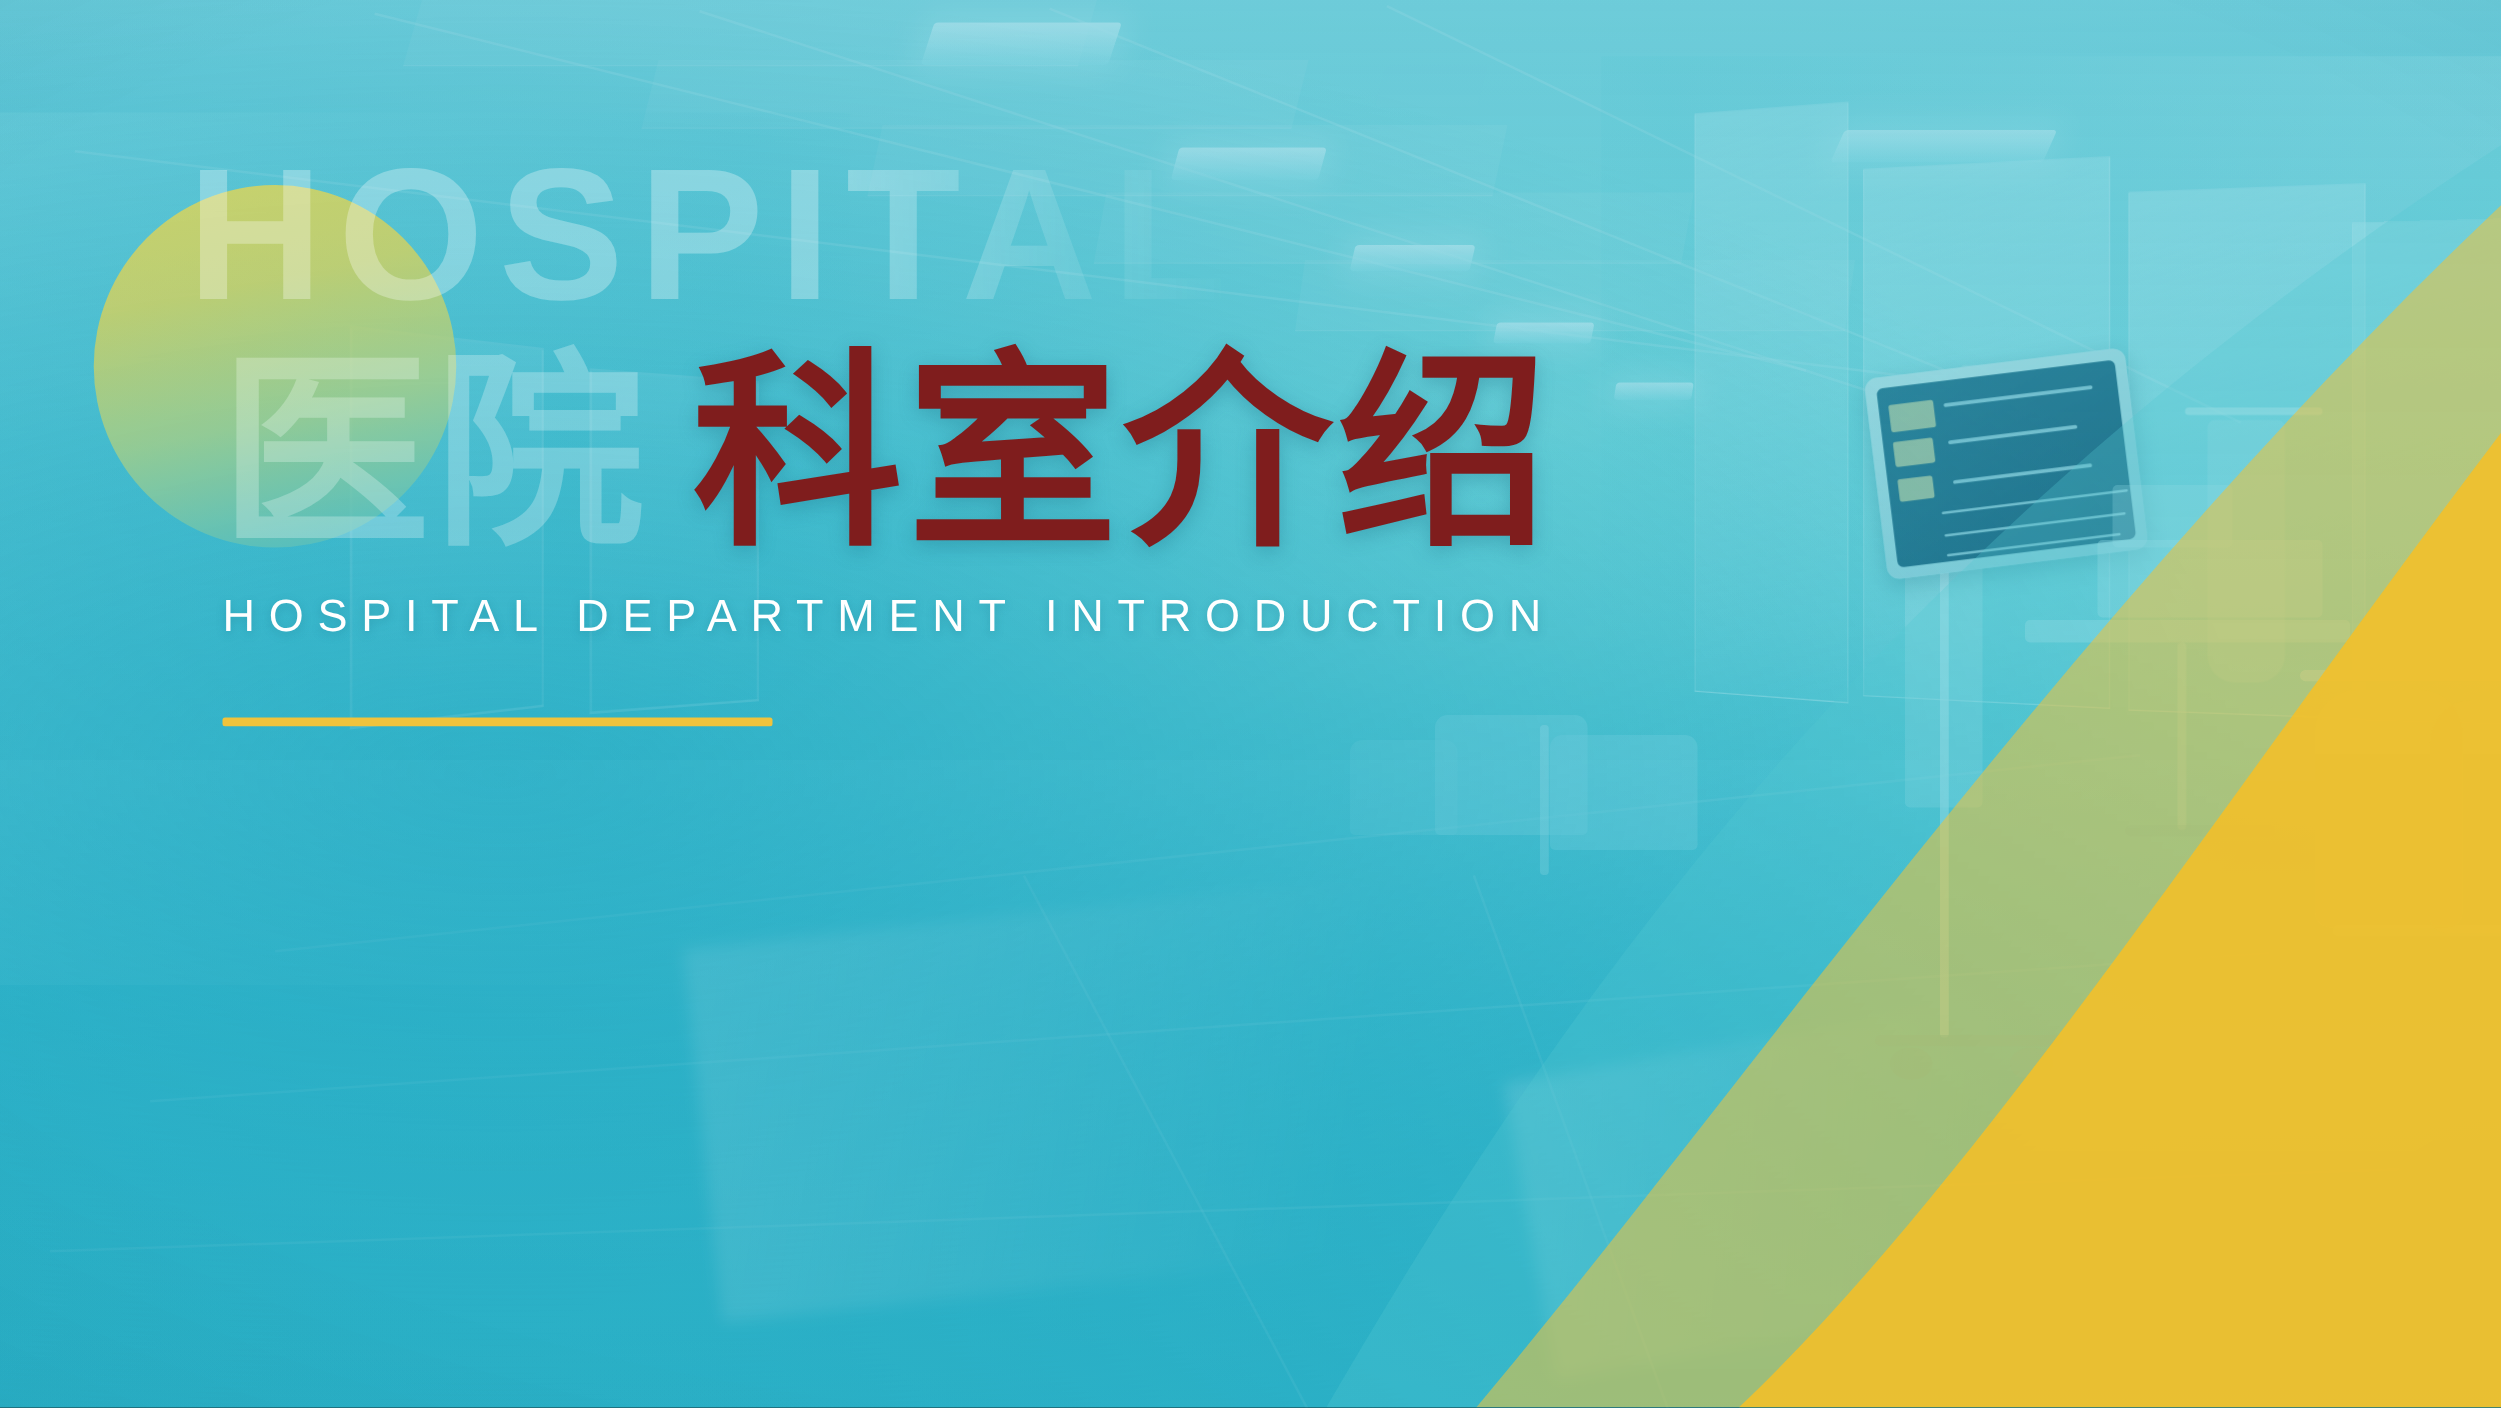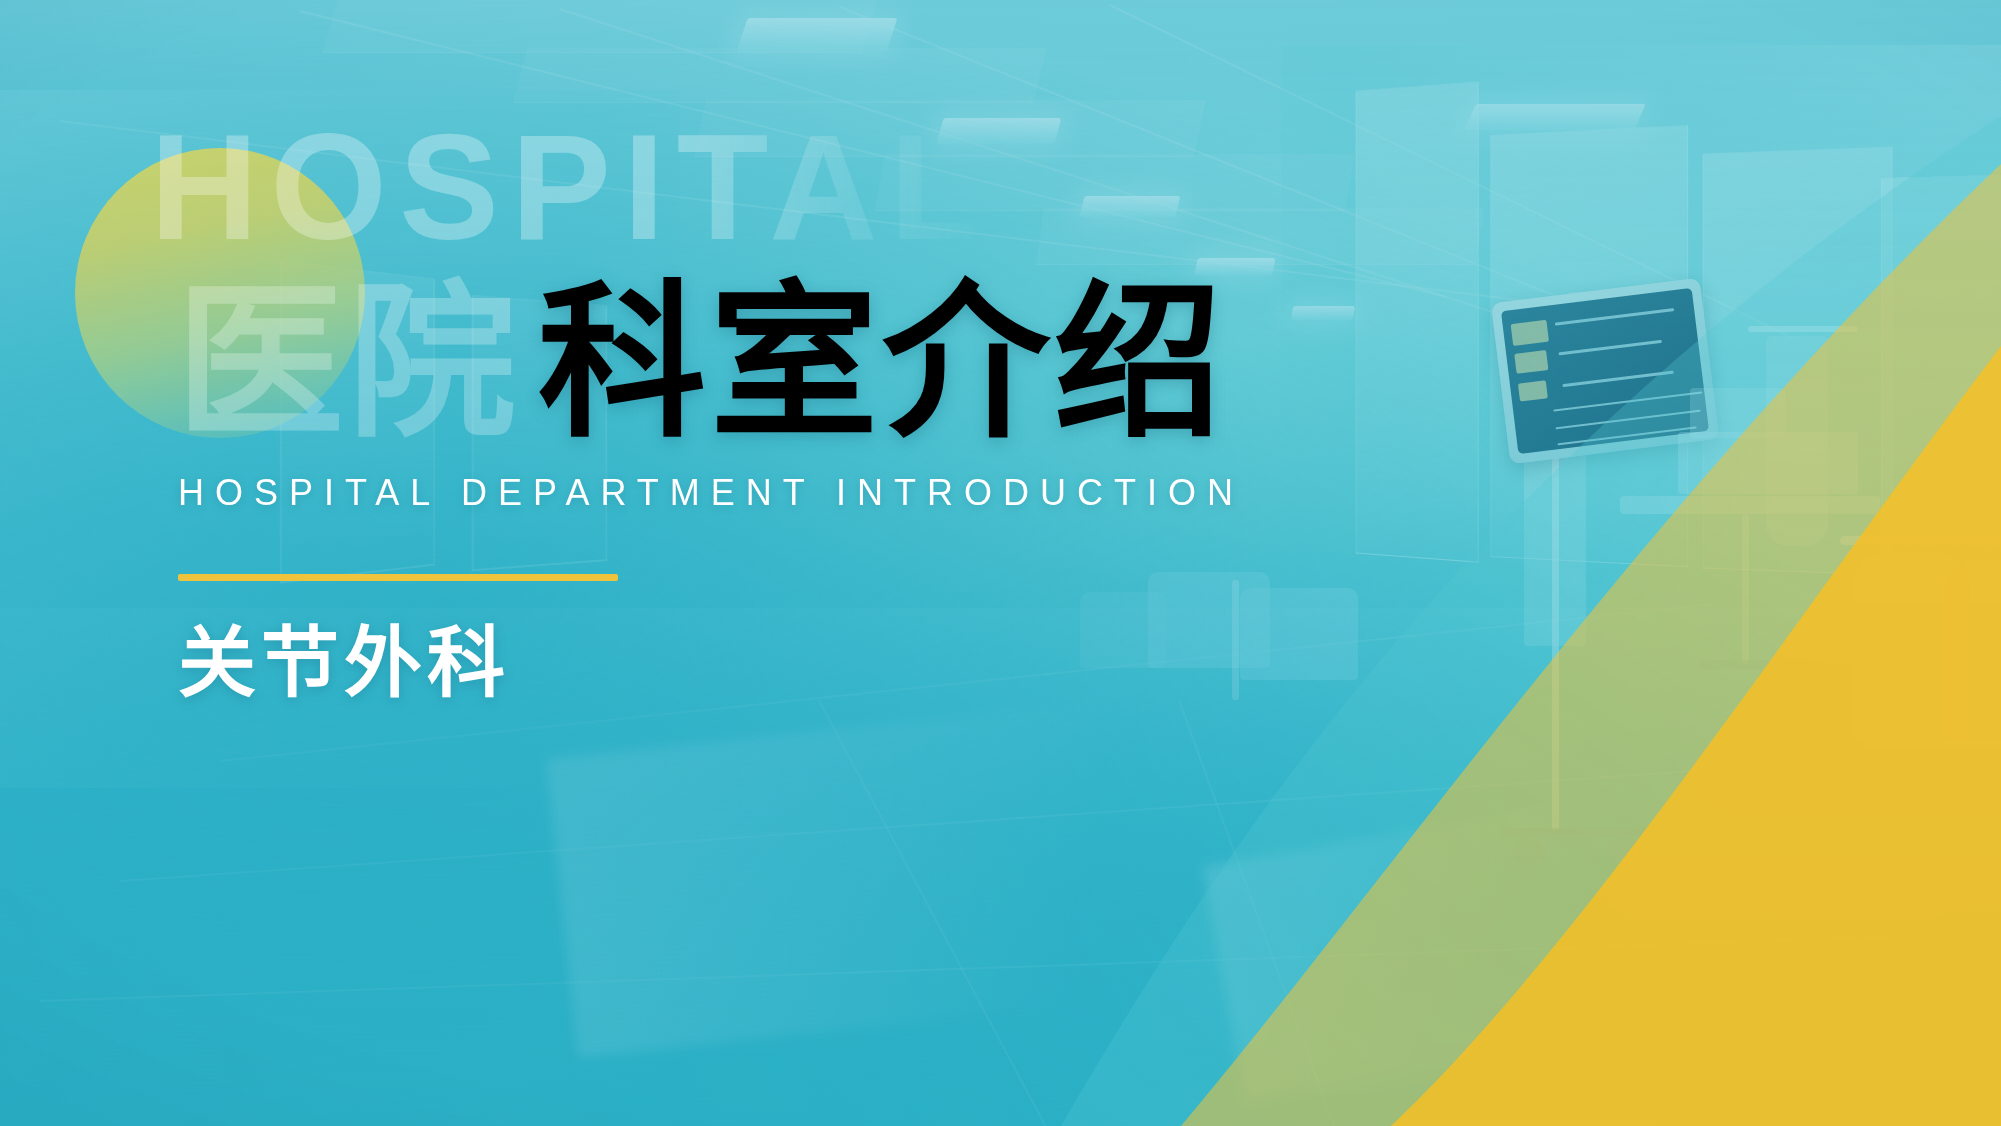--- a/index.html
+++ b/index.html
@@ -171,23 +171,23 @@
   }
   .title-ghost {
     font-size:168px;
     font-weight:bold;
     color: rgba(255,255,255,.26);
     letter-spacing:4px;
   }
   .title-solid {
     font-size:168px;
     font-weight:bold;
-    color:#000000;
+    color:#7f1d1d;
     letter-spacing:4px;
-    margin-left:18px;
+    margin-left:34px;
     text-shadow: 0 4px 16px rgba(16,95,115,.30);
   }
 
   
   .subtitle {
     position:absolute;
     left:178px; top:472px;
     font-size:36px;
     font-weight:500;
     letter-spacing:11px;
@@ -319,21 +319,20 @@
 
   <div class="title-row">
     <span class="title-ghost">医院</span>
     <span class="title-solid">科室介绍</span>
   </div>
 
   <div class="subtitle">HOSPITAL DEPARTMENT INTRODUCTION</div>
 
   <div class="divider"></div>
 
-  <div class="dept">关节外科</div>
 
   <div class="curve-layer">
     <svg class="curve-svg" viewBox="0 0 940 1010" preserveAspectRatio="none">
 
       <path d="M940,0 L940,1010 L0,1010 C180,700 430,330 940,0 Z" fill="#53c6cf" opacity="0.30"></path>
 
       <path d="M940,48 L940,1010 L120,1010 C330,760 600,370 940,48 Z" fill="#e9c23f" opacity="0.58"></path>
 
       <path d="M940,230 L940,1010 L330,1010 C520,830 720,520 940,230 Z" fill="#f2c02a" opacity="0.90"></path>
     </svg>

